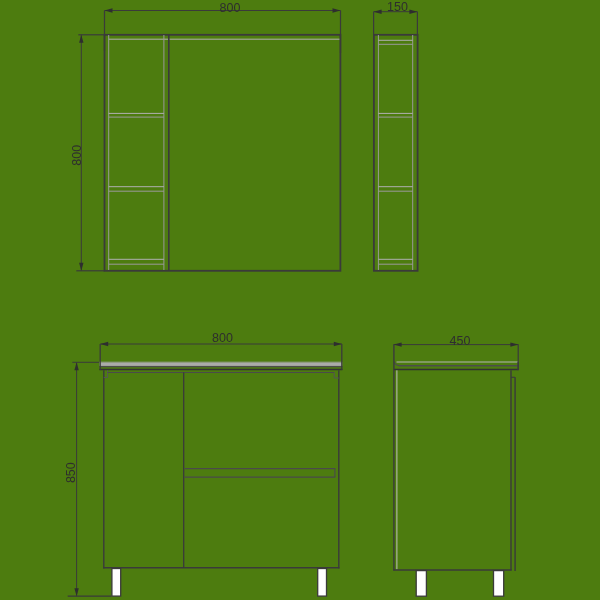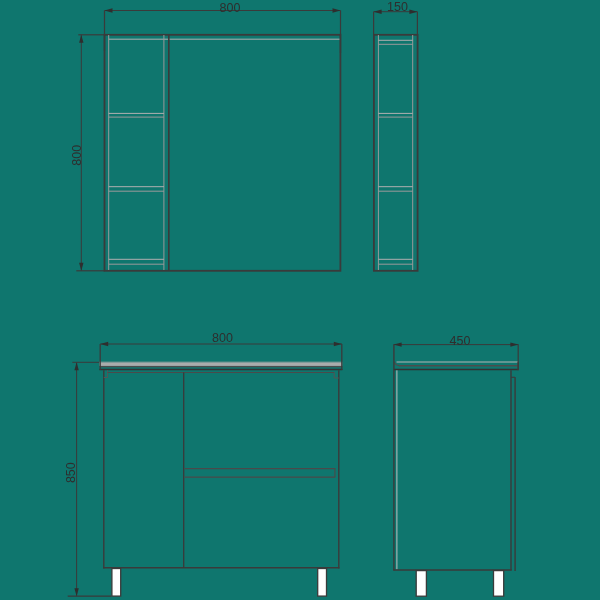--- a/index.html
+++ b/index.html
@@ -1,16 +1,16 @@
 <!DOCTYPE html>
 <html><head>
 <meta charset="utf-8">
 <style>
   html,body{margin:0;padding:0;background:#ffffff;}
-  #page{width:600px;height:600px;position:relative;background:#0f766e;font-family:"Liberation Sans", sans-serif;}
+  #page{width:600px;height:600px;position:relative;background:#4d7c0f;font-family:"Liberation Sans", sans-serif;}
   svg{position:absolute;left:0;top:0;}
   text{font-family:"Liberation Sans", sans-serif;fill:#2e2e2e;}
 </style>
 </head>
 <body>
 <div id="page">
 <svg width="600" height="600" viewBox="0 0 600 600">
 
 <g>
 

